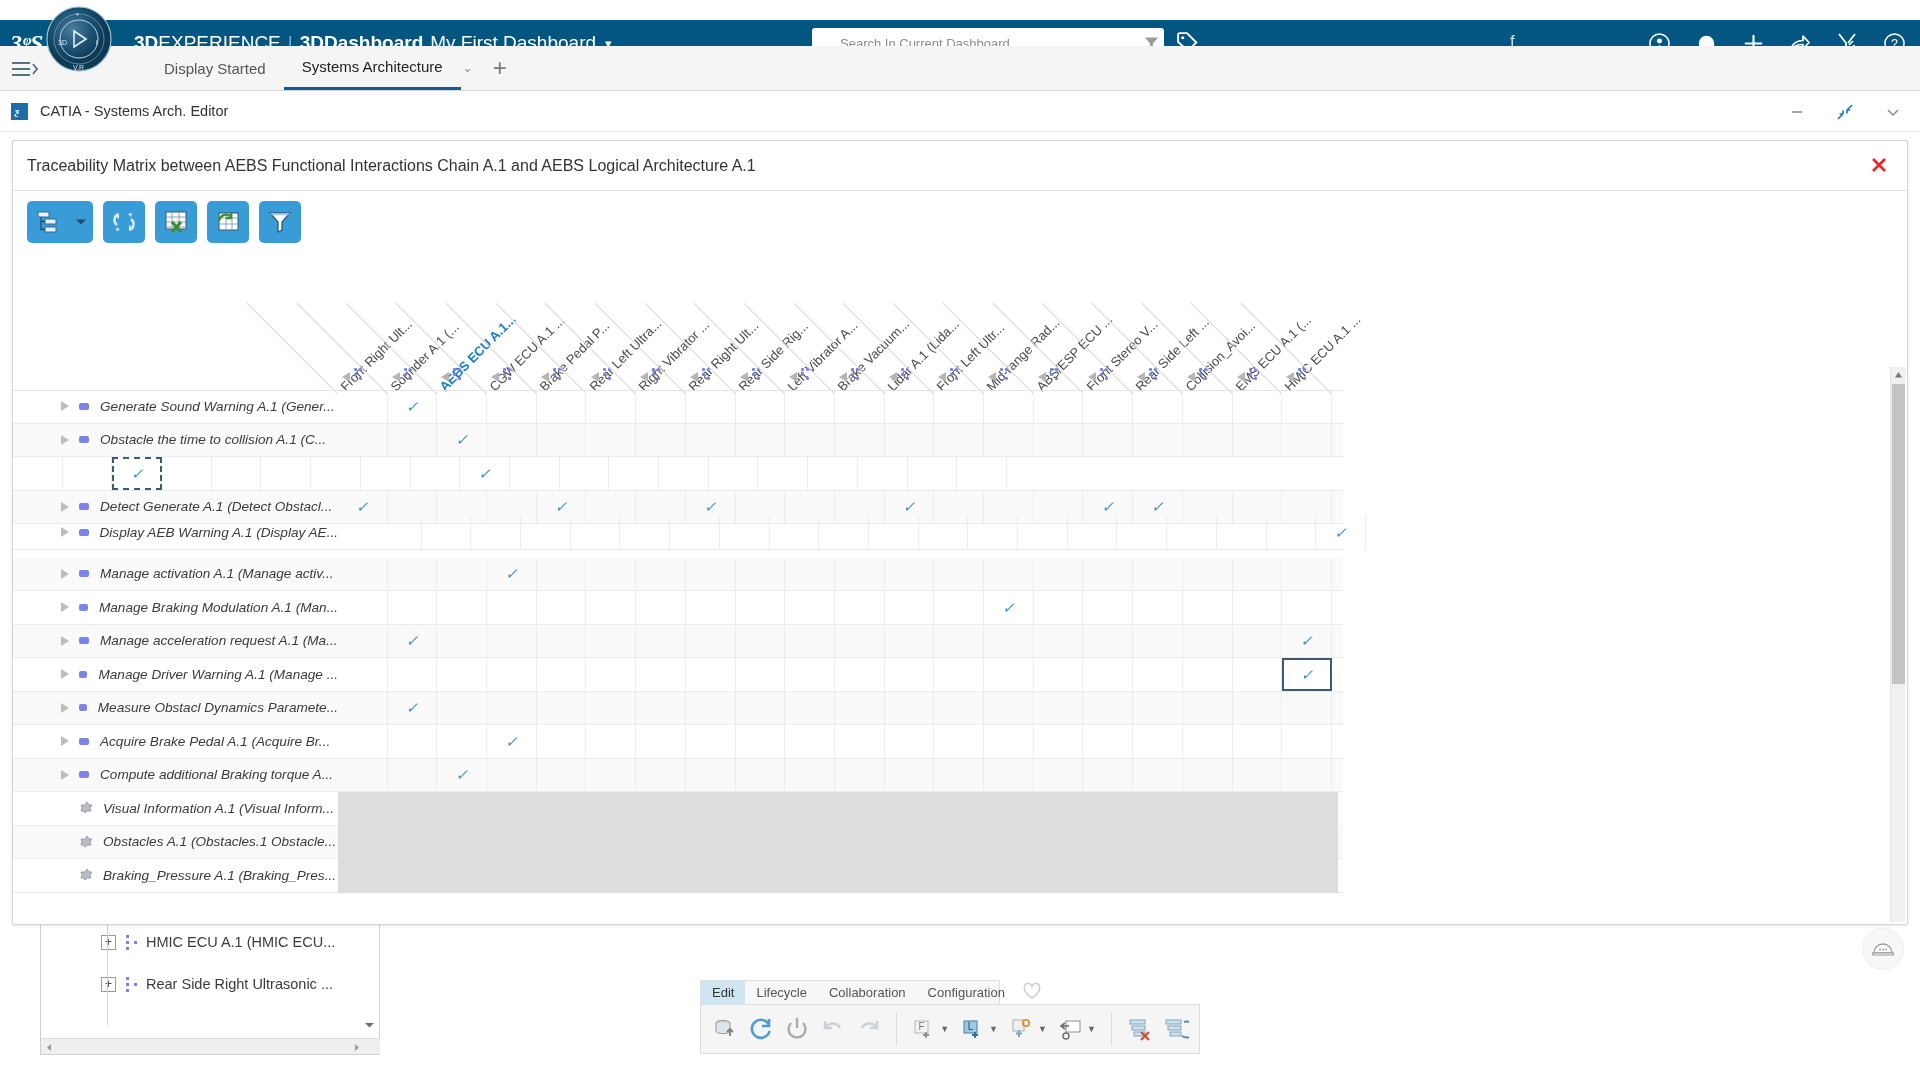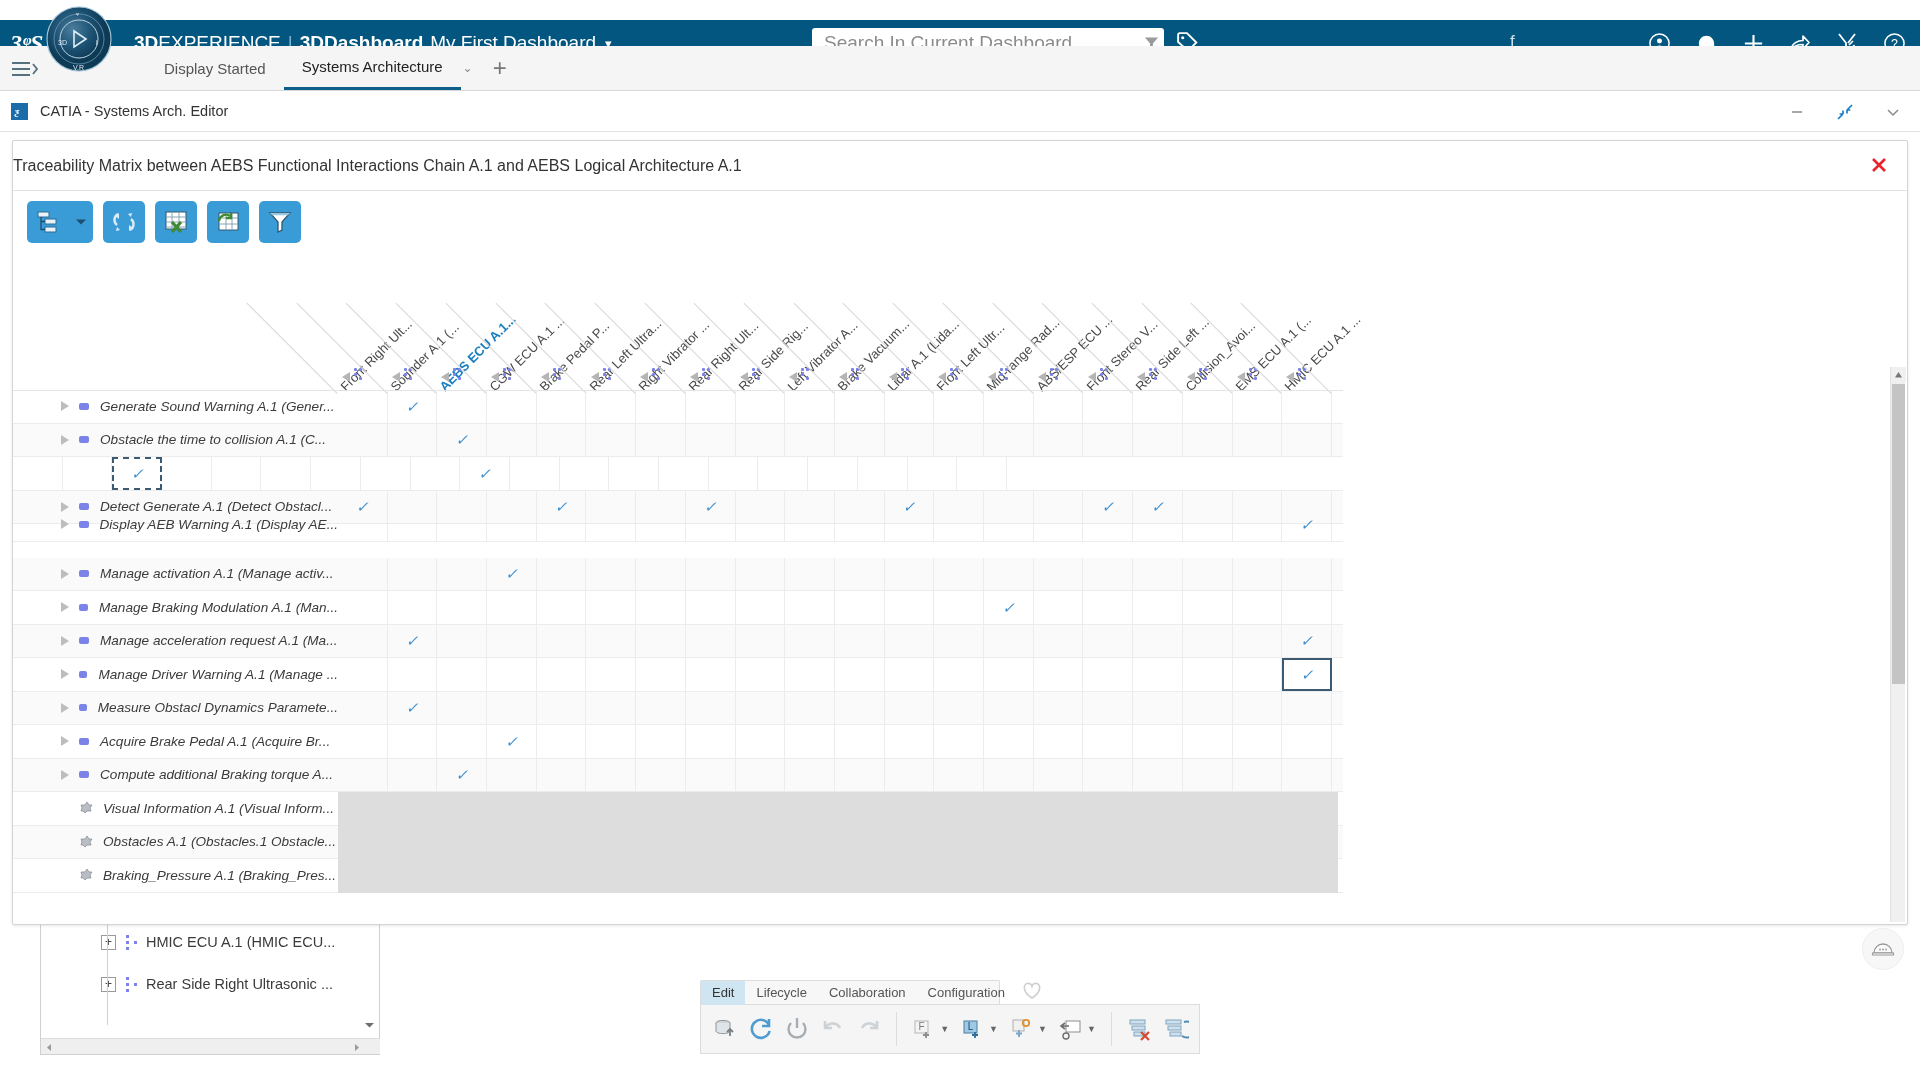--- a/index.html
+++ b/index.html
@@ -31,22 +31,22 @@
   }
   #brand .sep { color:#7fb4cc; font-weight:300; }
   #brand .b3 { font-weight:normal; }
   #brand .caret { font-size:13px; margin-left:2px; }
 
   #searchwrap {
     position:absolute; left:812px; top:8px; width:352px; height:30px;
     background:#fff; border-radius:3px; display:flex; align-items:center;
   }
   #searchwrap input {
-    flex:1; border:none; outline:none; font-size:19px; color:#333;
-    padding-left:12px; font-family:"Liberation Sans", sans-serif; background:transparent;
+    flex:1; border:none; outline:none; font-size:13px; color:#333;
+    padding-left:28px; font-family:"Liberation Sans", sans-serif; background:transparent;
   }
   #searchwrap input::placeholder { color:#8b8b8b; }
   .funnel-ic { width:26px; height:30px; display:flex; align-items:center; justify-content:center; }
   #tag-ic { position:absolute; left:1175px; top:10px; }
 
   #topright { position:absolute; right:14px; top:0; height:46px; display:flex; align-items:center; gap:23px; }
   .tr-ic { width:24px; height:24px; display:flex; align-items:center; justify-content:center; cursor:pointer;}
   #f-glyph { position:absolute; left:1510px; top:12px; color:#cfe0ea; font-size:17px; }
 
   
@@ -83,21 +83,21 @@
   
   #dialog {
     position:absolute; left:12px; top:140px; width:1896px; height:785px;
     background:#fff; border:1px solid #d4d4d4; border-radius:2px;
     box-shadow:0 1px 3px rgba(0,0,0,.10);
   }
   #dlg-title-row {
     height:50px; border-bottom:1px solid #e3e3e3; display:flex; align-items:center;
     position:relative;
   }
-  #dlg-title { font-size:16px; color:#333; }
+  #dlg-title { margin-left:14px; font-size:16px; color:#333; }
   #dlg-close { position:absolute; right:16px; top:12px; width:24px; height:24px;
      display:flex; align-items:center; justify-content:center; cursor:pointer;}
 
   
   #dlg-toolbar { height:62px; display:flex; align-items:center; padding-left:14px; gap:10px; }
   .tbtn {
     width:42px; height:42px; border-radius:5px; background:#3a9cd6;
     display:flex; align-items:center; justify-content:center; cursor:pointer;
     position:relative;
   }
@@ -911,21 +911,21 @@
               <span class="chk">✓</span>
             </div>
             <div class="cell" style="left: 795.2px;">
               <span class="chk">✓</span>
             </div>
             <div class="cell" style="left: 844.9px;"></div>
             <div class="cell" style="left: 894.6px;"></div>
             <div class="cell" style="left: 944.3px;"></div>
           </div>
         </div>
-        <div class="row" style="top: 118px;">
+        <div class="row" style="top: 126px; gap: 34px;">
           <div class="rowlabel">
             <div class="tri"></div>
             <div class="sq"></div>
             <span class="txt">Display AEB Warning A.1 (Display AE...</span>
           </div>
           <div class="cellzone">
             <div class="cell" style="left: 0px;"></div>
             <div class="cell" style="left: 49.7px;"></div>
             <div class="cell" style="left: 99.4px;"></div>
             <div class="cell" style="left: 149.1px;"></div>

